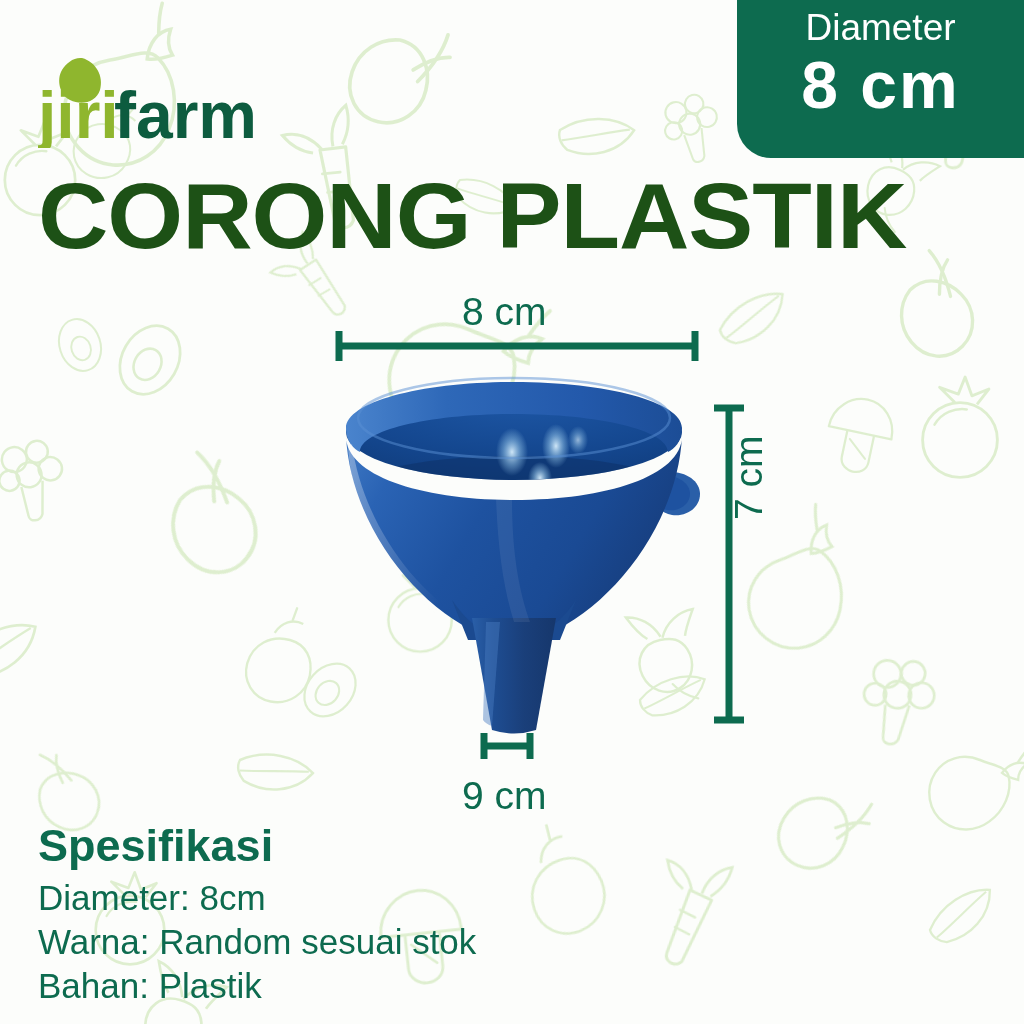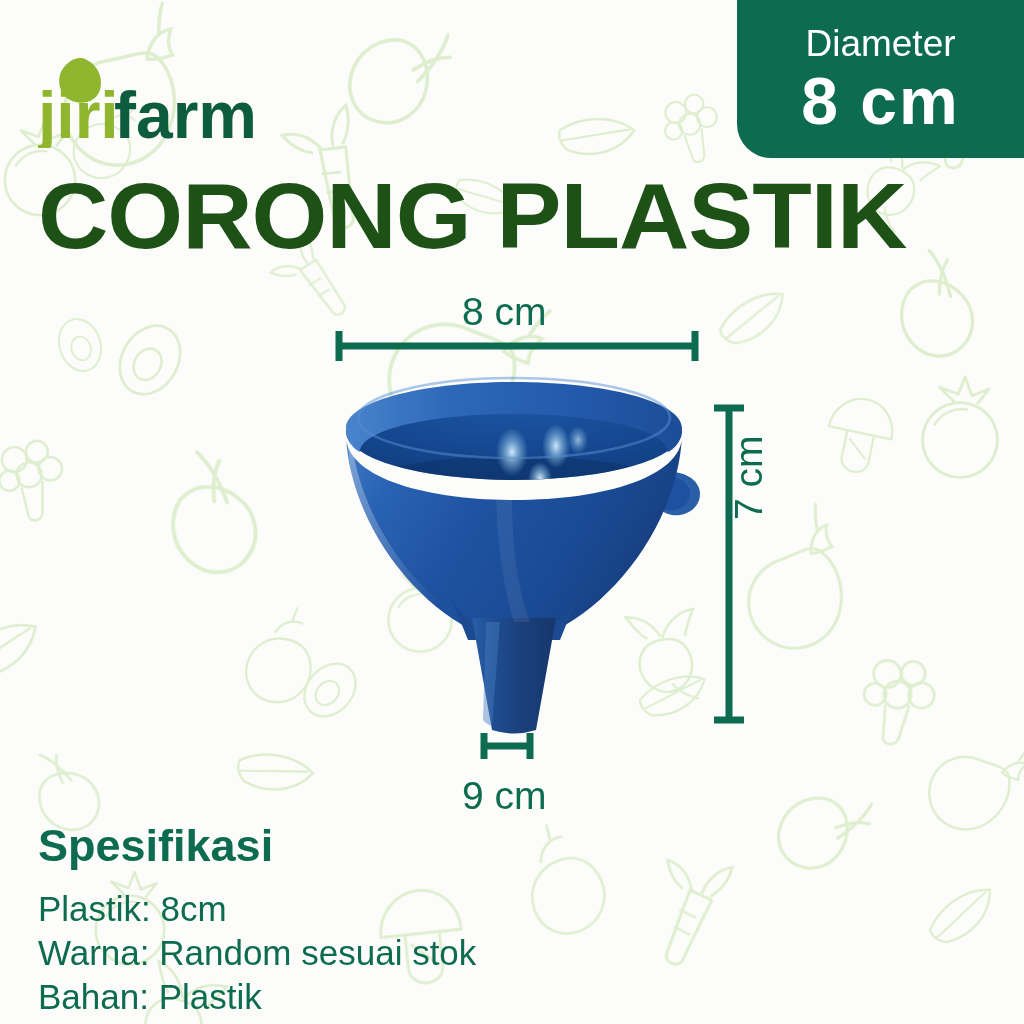--- a/index.html
+++ b/index.html
@@ -43,21 +43,21 @@
     top: 0;
     width: 287px;
     height: 158px;
     background: #0d6b4f;
     border-bottom-left-radius: 34px;
     z-index: 6;
     display: flex;
     flex-direction: column;
     align-items: center;
     justify-content: flex-start;
-    padding-top: 22px;
+    padding-top: 6px;
     box-sizing: border-box;
   }
   #badge .badge-label {
     color: #ffffff;
     font-size: 37px;
     line-height: 44px;
     letter-spacing: 0px;
     font-weight: 400;
   }
   #badge .badge-value {
@@ -126,21 +126,21 @@
     position: absolute;
     left: 38px;
     top: 818px;
     z-index: 5;
     color: #0d6b4f;
   }
   #spec .spec-title {
     font-size: 45px;
     line-height: 56px;
     font-weight: 700;
-    margin-bottom: 13px;
+    margin-bottom: 2px;
   }
   #spec .spec-line {
     font-size: 35px;
     line-height: 44px;
     font-weight: 400;
     white-space: nowrap;
   }
 </style>
 </head>
 <body>
@@ -375,18 +375,18 @@
       </g>
     </g>
   </svg>
 
   <div class="dim-label" id="dim-top-label">8 cm</div>
   <div class="dim-label" id="dim-right-label">7 cm</div>
   <div class="dim-label" id="dim-bottom-label">9 cm</div>
 
   <div id="spec">
     <div class="spec-title">Spesifikasi</div>
-    <div class="spec-line">Plastik: 8cm</div>
+    <div class="spec-line">Diameter: 8cm</div>
     <div class="spec-line">Warna: Random sesuai stok</div>
     <div class="spec-line">Bahan: Plastik</div>
   </div>
 
 </div>
 
 </body></html>

